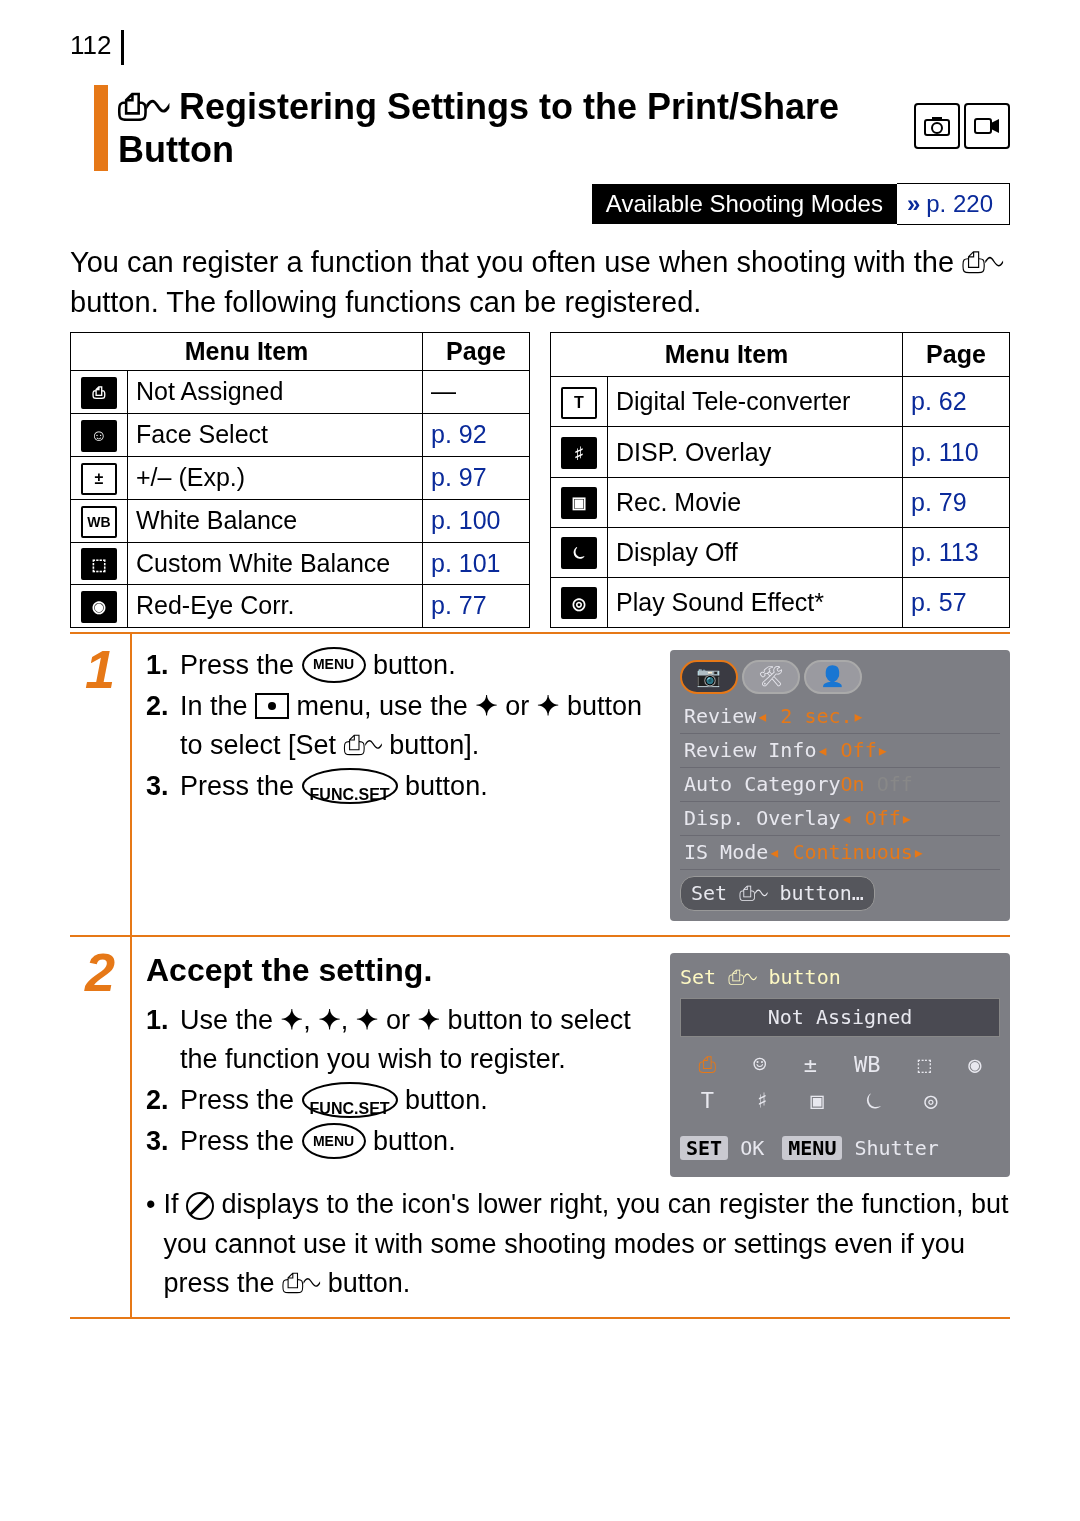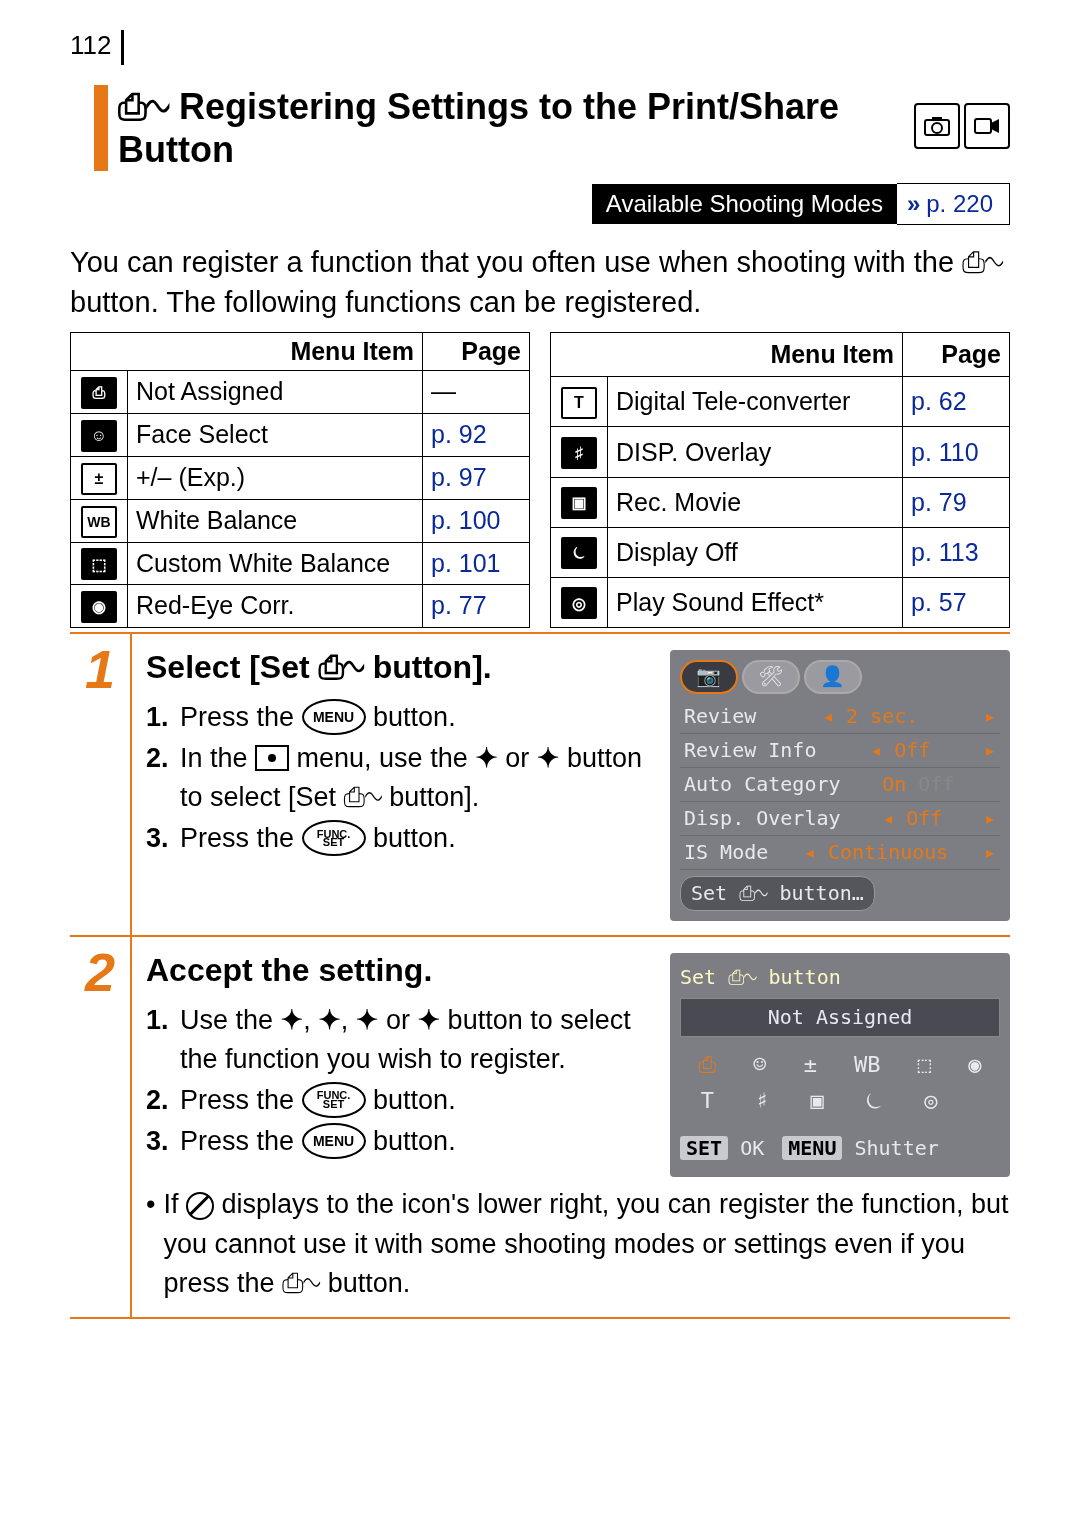--- a/index.html
+++ b/index.html
@@ -93,21 +93,21 @@
     width: 50%;
   }
   table.menu th, table.menu td {
     border: 1px solid #000;
     font-size: 25px;
     padding: 4px 8px;
     vertical-align: middle;
   }
   table.menu th {
     font-weight: 700;
-    text-align: right;
+    text-align: center;
   }
   td.iconcell {
     width: 40px;
     text-align: center;
     border-right: none;
     padding-right: 0;
   }
   td.namecell {
     border-left: none;
   }
@@ -183,21 +183,21 @@
     font-family: monospace;
     padding: 10px;
     font-size: 20px;
   }
   .lcd .tabrow { display:flex; gap:4px; align-items:center; margin-bottom:6px;}
   .lcd-tab {
     width: 54px; height: 30px; border: 2px solid #aaa; border-radius: 20px;
     display:flex;align-items:center;justify-content:center;background:#9a9aa0;
   }
   .lcd-tab.active { background:#3a3a42; border-color:#e67817; color:#e67817;}
-  .lcd .row { display:flex; justify-content:space-between; padding:2px 4px; border-bottom:1px solid #6a6a72;}
+  .lcd .row { display:flex; justify-content:flex-start; padding:2px 4px; border-bottom:1px solid #6a6a72;}
   .lcd .row .val { color:#e67817; }
   .lcd .row .arrow { color:#e67817; }
   .lcd .setbtn { margin-top:6px; background:#55565c; border:1px solid #999; border-radius:14px; padding:2px 10px; display:inline-block;}
   .lcd2 {
     background: #7d7e84;
     border-radius: 4px;
     color: #e8e8ef;
     font-family: monospace;
     padding: 10px 10px 14px 10px;
     font-size: 20px;
@@ -207,21 +207,21 @@
   .lcd2 .iconrow { display:flex; justify-content:space-around; font-size:22px; padding:2px 0;}
   .lcd2 .iconrow .hl { color:#e67817; }
   .lcd2 .foot { display:flex; gap:18px; margin-top:16px; font-size:20px; align-items:flex-end;}
   .lcd2 .pill { background:#c9c9d0; color:#000; border-radius:3px; padding:0 6px; font-weight:700;}
   .il-icon {
     display:inline-flex; border:2px solid #000; border-radius:50%;
     min-width:48px; height:32px; align-items:center; justify-content:center;
     font-size:14px; font-weight:700; vertical-align:middle; padding:0 6px;
     position:relative; top:-2px;
   }
-  .il-icon.func { line-height:0.8; font-size:11px; flex-direction:column;}
+  .il-icon.func { line-height:0.8; font-size:16px; flex-direction:row;align-items:flex-end;}
   .il-rec {
     display:inline-flex; border:2px solid #000; width:30px; height:22px;
     align-items:center; justify-content:center; vertical-align:middle;
     position:relative; top:-2px;
   }
   .il-rec::after{content:"";width:8px;height:8px;background:#000;border-radius:50%;}
   .arrow-g { font-weight:900; }
   .prohibit {
     display:inline-block;width:24px;height:24px;border:2.5px solid #000;border-radius:50%;
     position:relative;vertical-align:middle;
@@ -381,23 +381,20 @@
               <span class="arrow">▸</span>
             </div>
           <div class="row">
               <span>IS Mode</span>
               <span><span style="color:#e67817">◂ </span><span class="val">Continuous</span></span>
               <span class="arrow">▸</span>
             </div>
           <div class="setbtn">Set ⎙∿ button…</div>
         </div>
       </div>
-      <div class="step-title">
-        <span>Select [Set </span><span class="print-share">⎙∿</span><span> button].</span>
-      </div>
       <div class="item">
           <span class="n">1.</span>
           <span><span>Press the </span><span class="il-icon">MENU</span><span> button.</span></span>
         </div>
       <div class="item">
           <span class="n">2.</span>
           <span><span>In the </span><span class="il-rec"></span><span> menu, use the </span><span class="arrow-g">✦</span><span> or </span><span class="arrow-g">✦</span><span> button to select [Set </span><span class="print-share">⎙∿</span><span> button].</span></span>
         </div>
       <div class="item">
           <span class="n">3.</span>

